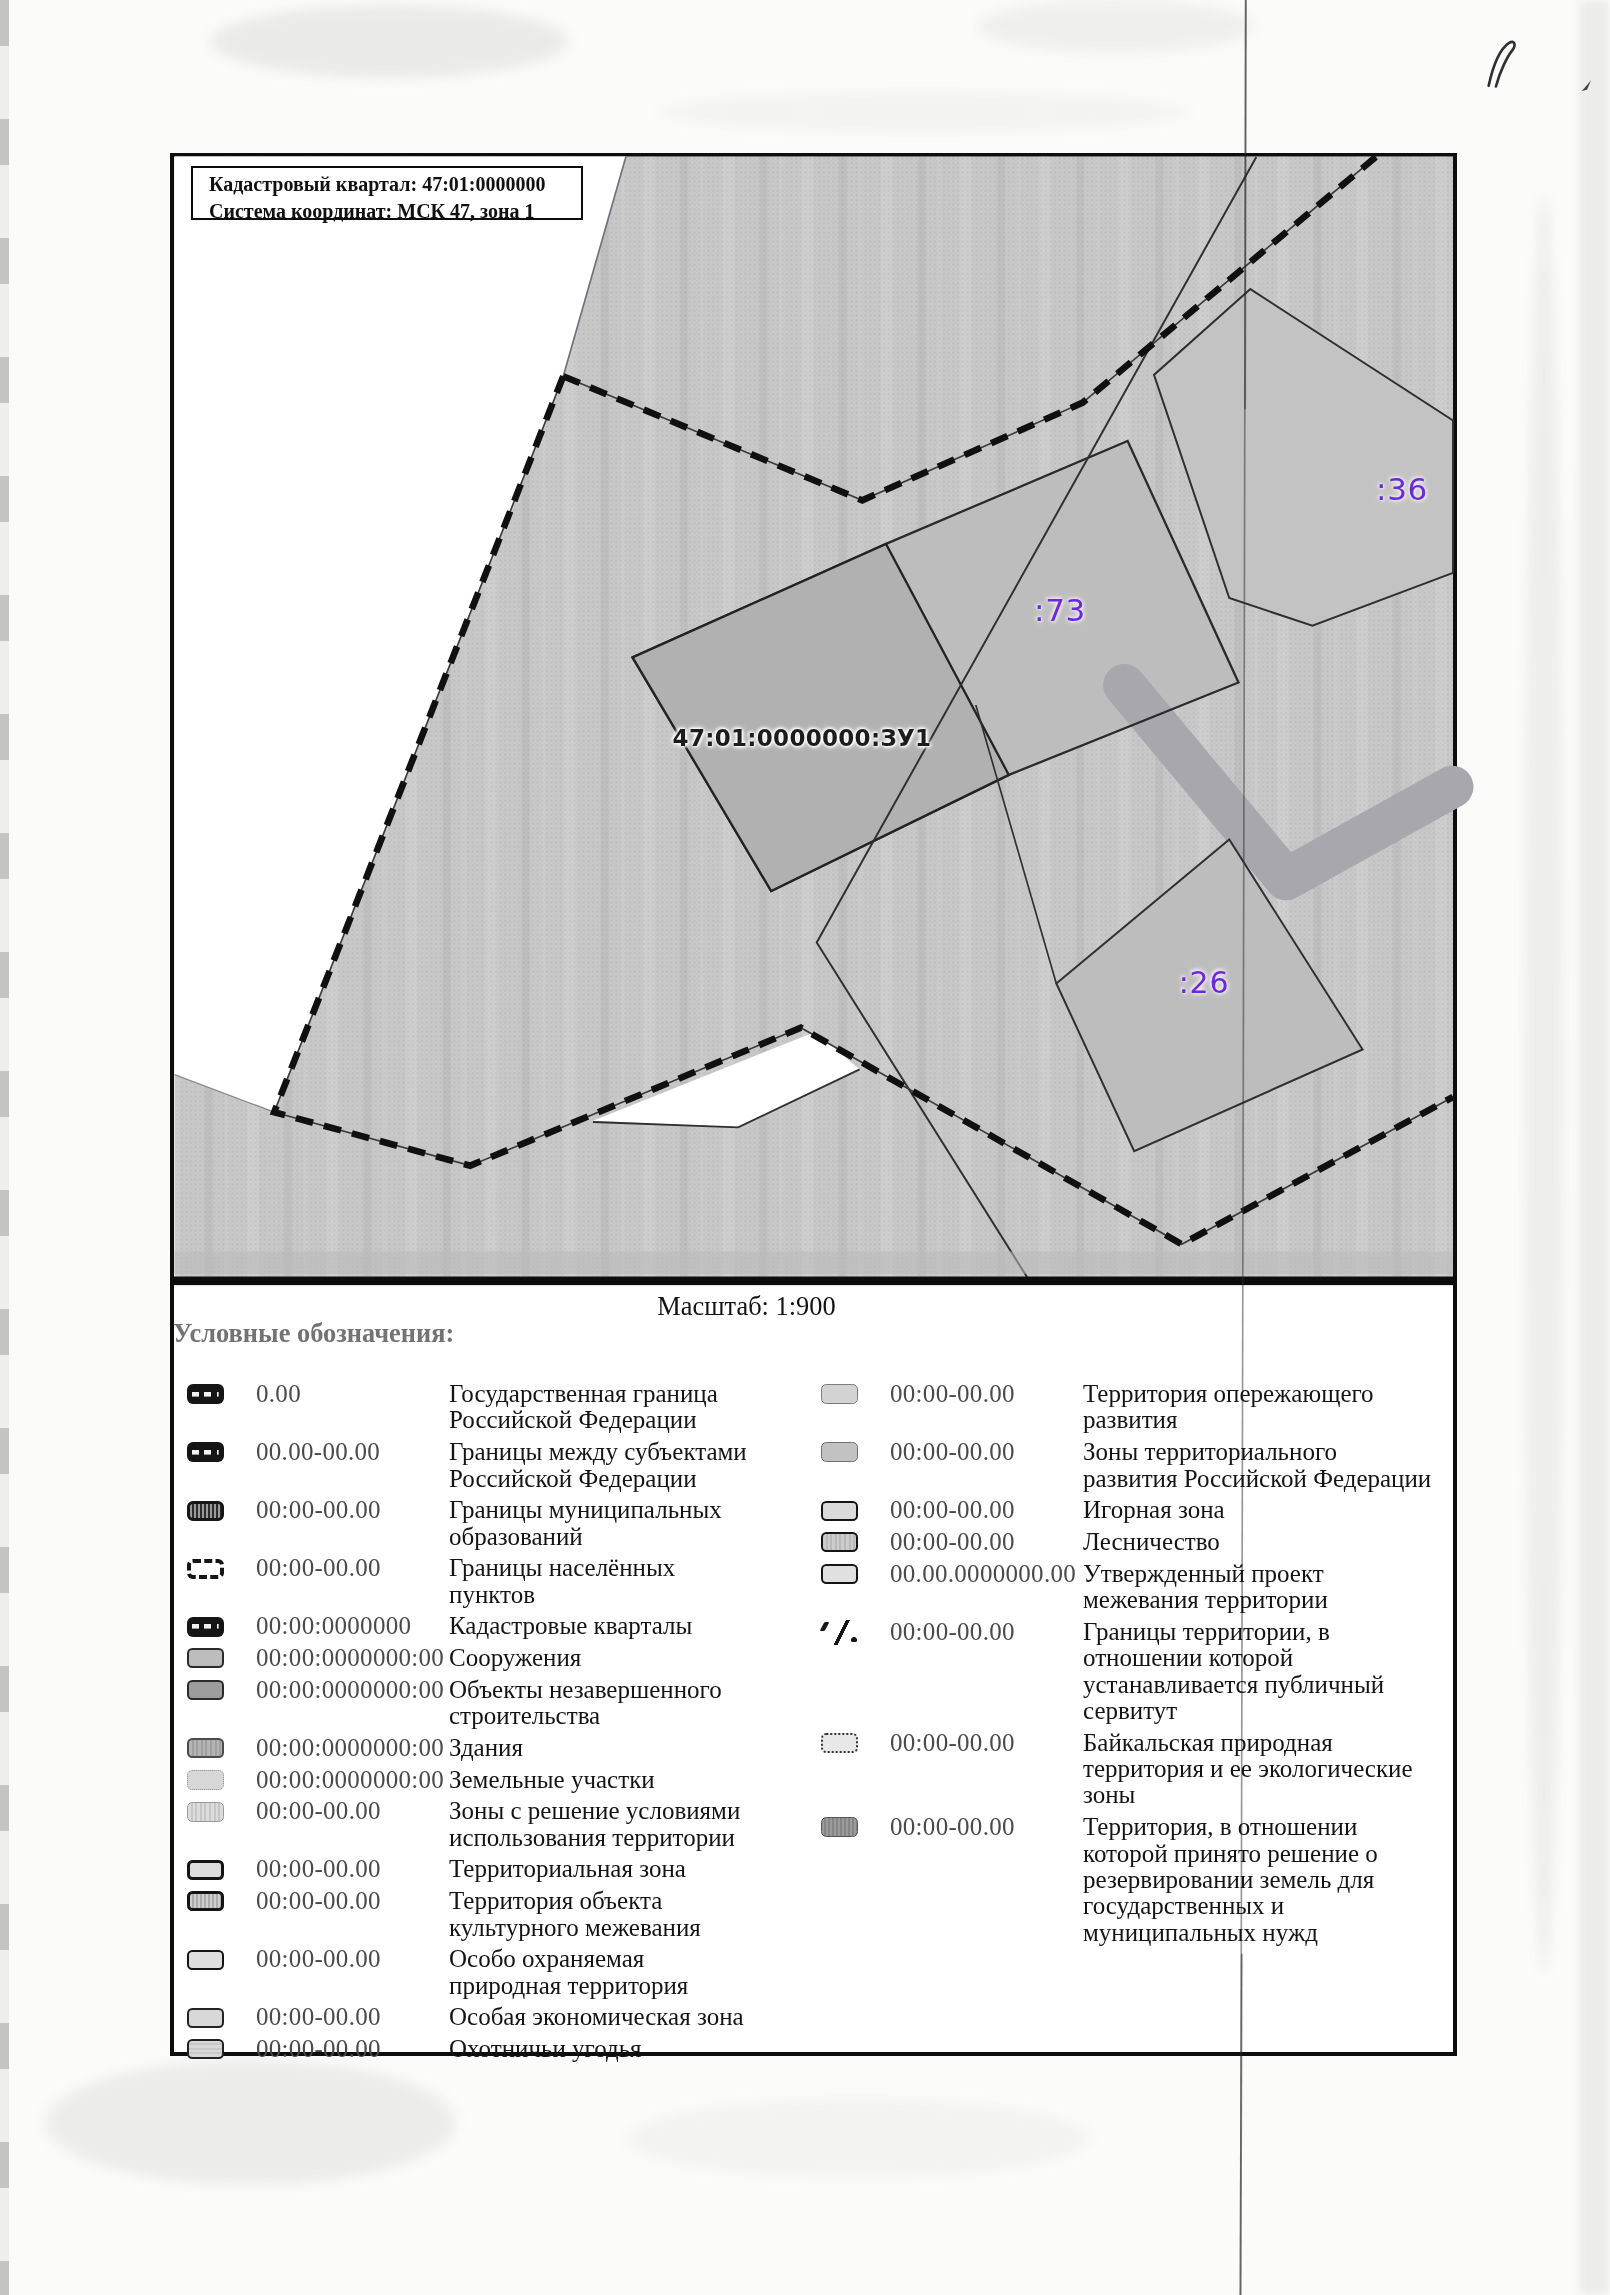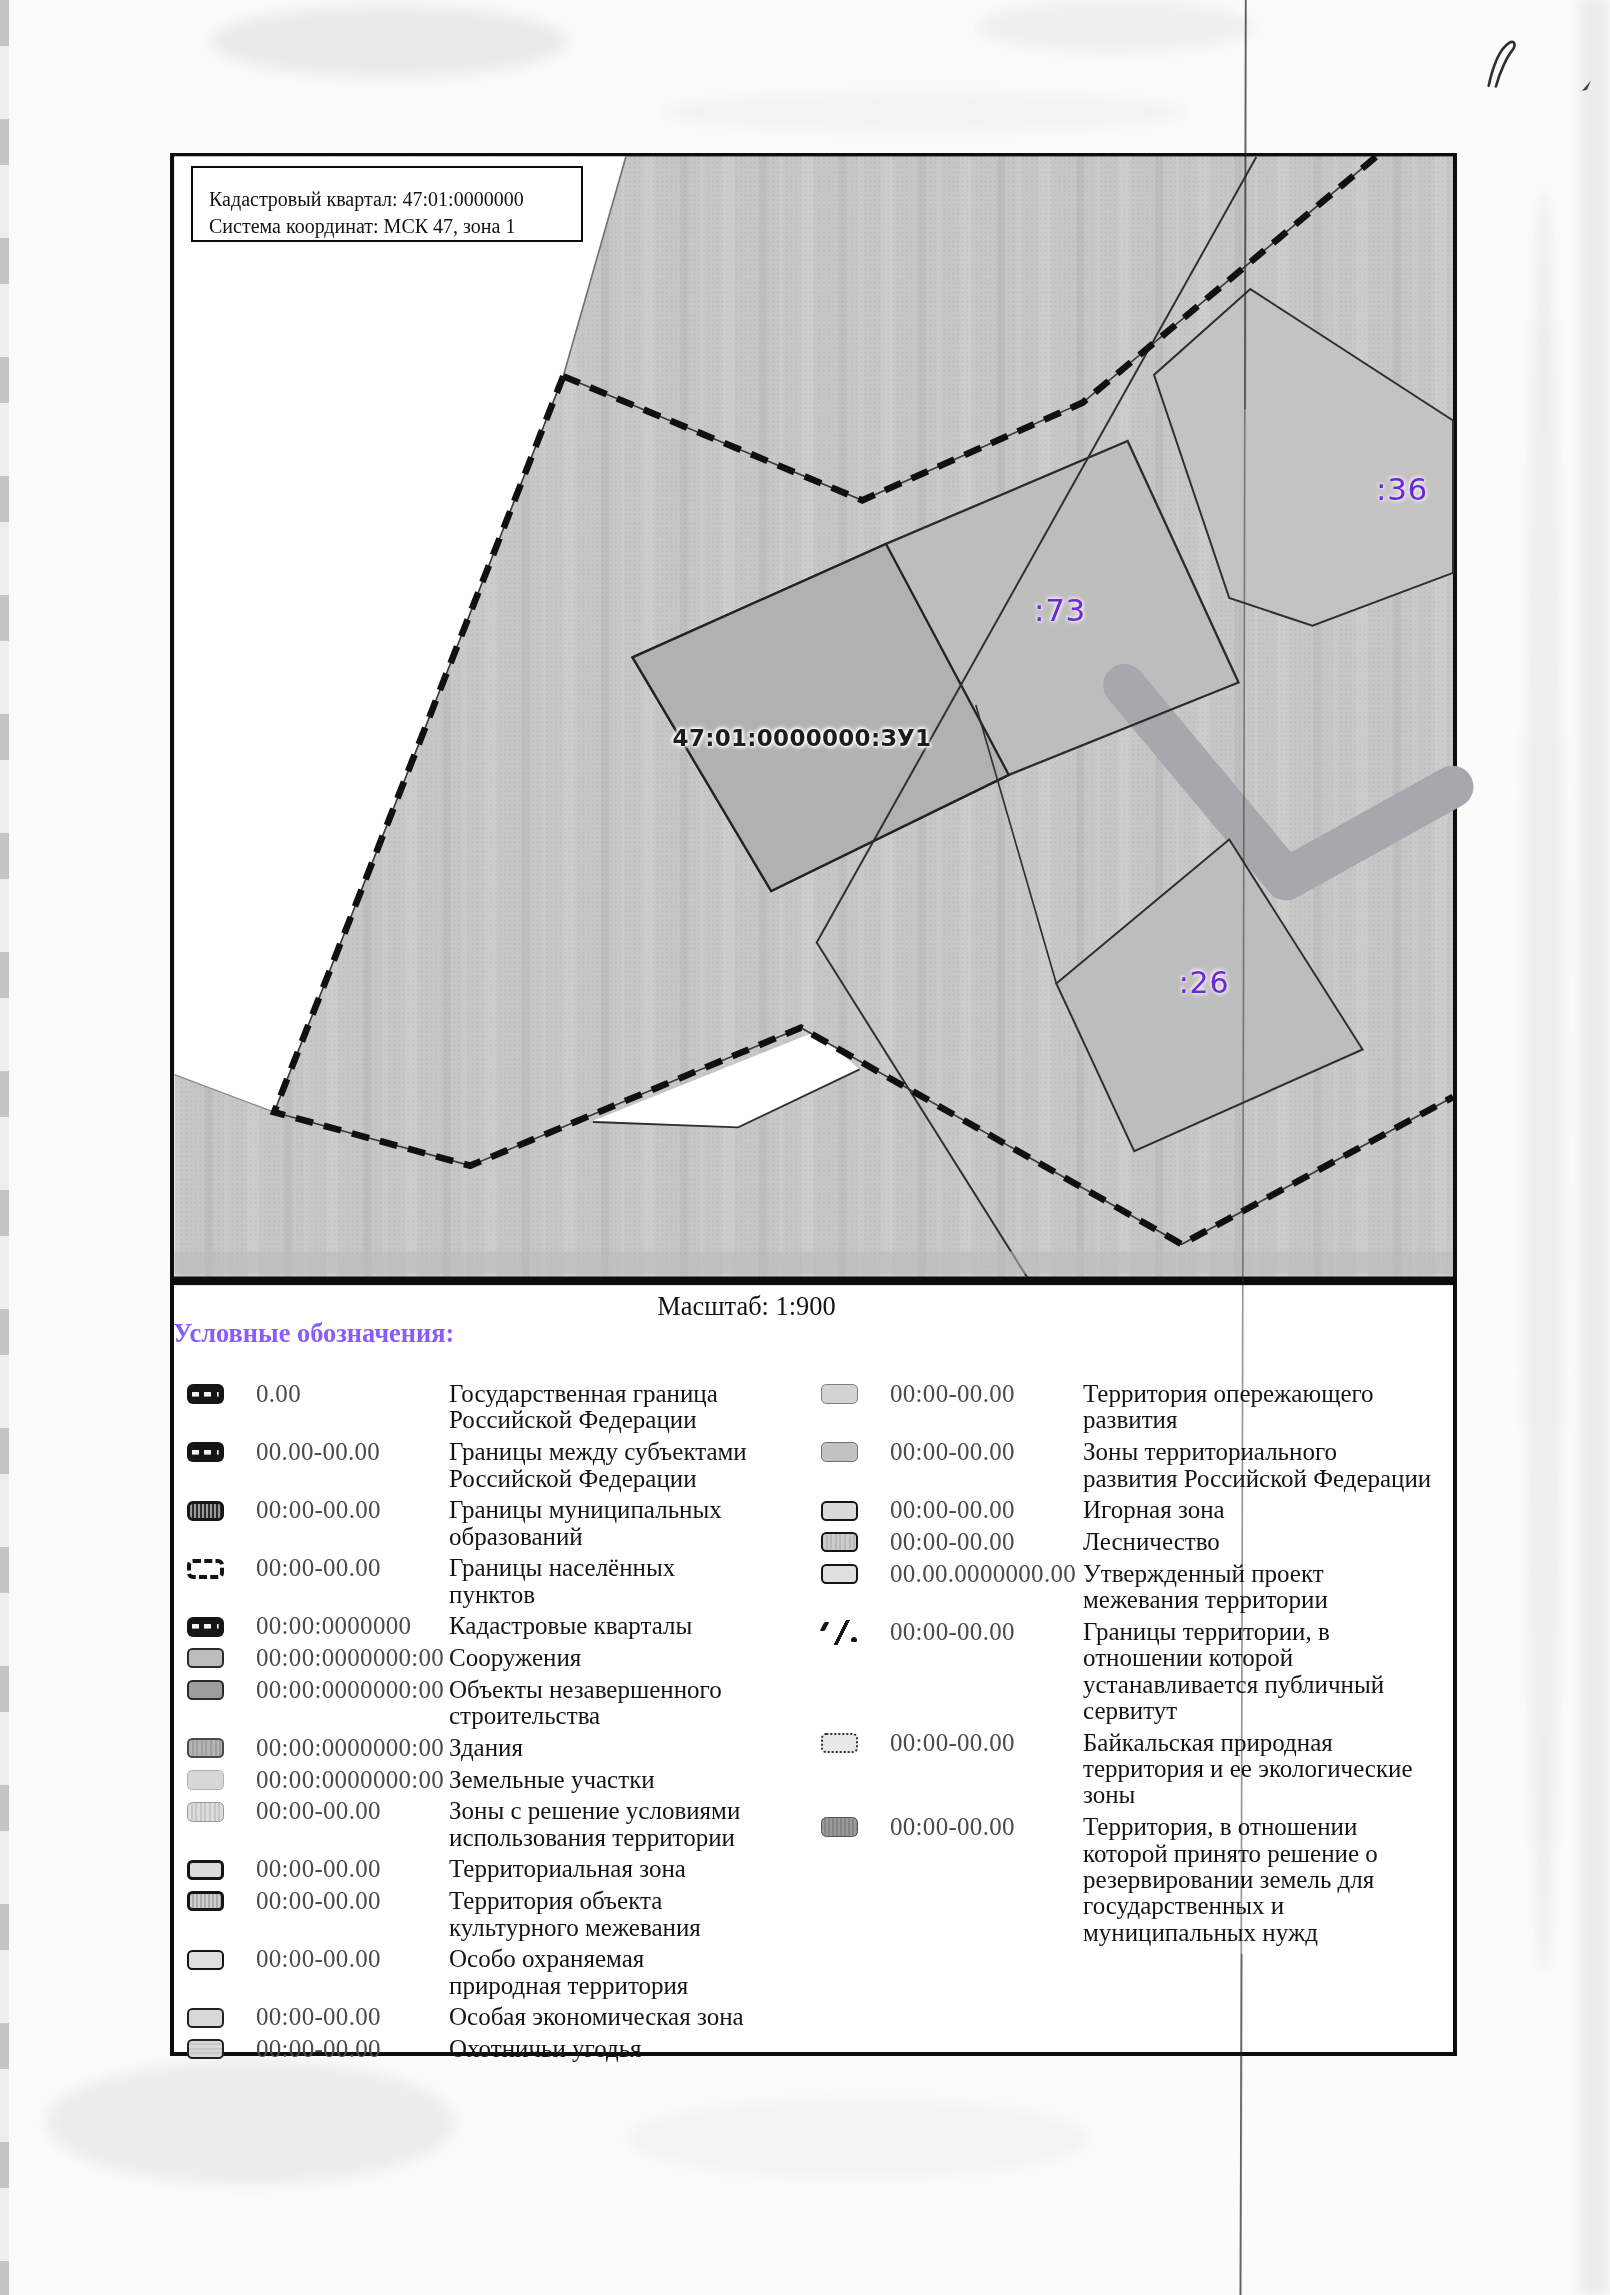--- a/index.html
+++ b/index.html
@@ -13,38 +13,38 @@
          background:repeating-linear-gradient(180deg, rgba(0,0,0,.22) 0 46px, rgba(0,0,0,.05) 46px 119px);}
   .streakR{position:absolute;left:1579px;top:0;width:30px;height:2295px;filter:blur(4px);background:rgba(70,70,70,.08);}
 
   
   .page{position:absolute;left:170px;top:153px;width:1287px;height:1903px;box-sizing:border-box;
         border:4px solid #0d0d0d;background:#ffffff;}
 
   svg.mapsvg{position:absolute;left:0;top:0;width:1611px;height:2295px;}
 
   
-  .header-box{position:absolute;left:191px;top:166px;width:392px;height:76px;box-sizing:border-box;
-              border:2.6px solid #0c0c0c;background:#fff;padding:18px 4px 0 16px;
-              font-weight:normal;font-size:20px;line-height:1.35;color:#111;}
+  .header-box{position:absolute;left:191px;top:166px;width:392px;height:54px;box-sizing:border-box;
+              border:2.6px solid #0c0c0c;background:#fff;padding:3px 4px 0 16px;
+              font-weight:bold;font-size:20px;line-height:1.35;color:#111;}
 
   
   .map-label{position:absolute;transform:translate(-50%,-50%);font-family:"DejaVu Sans",sans-serif;
              color:#6d28d9;letter-spacing:0.7px;white-space:nowrap;
              text-shadow:0 0 4px #e9e9e9,0 0 6.6px #e9e9e9,1.3px 1.3px 2.6px #e5e5e5,-1.3px -1.3px 2.6px #e5e5e5;}
   .lbl-zu1{left:802px;top:738px;font-size:23px;font-weight:bold;color:#1b1c1e;letter-spacing:0.3px;
            text-shadow:0 0 3.3px #fff,0 0 6px #fff,1.3px 1.3px 3.3px #fff,-1.3px -1.3px 3.3px #fff;}
   .lbl-73{left:1060px;top:610px;font-size:31px;}
   .lbl-36{left:1402px;top:489px;font-size:31px;}
   .lbl-26{left:1204px;top:982px;font-size:30px;}
 
   
   .scale{position:absolute;left:170px;top:1291px;width:1153px;text-align:center;
          font-size:26.4px;color:#121212;}
-  .legend-title{position:absolute;left:173px;top:1318px;font-size:26.4px;font-weight:600;color:#8b5cf6;}
+  .legend-title{position:absolute;left:173px;top:1318px;font-size:26.4px;font-weight:600;color:#737373;}
 
   
   .col{position:absolute;top:1381px;}
   .colL{left:187px;width:572px;}
   .colR{left:821px;width:614px;}
   .lrow{display:grid;grid-template-columns:69px 193px 1fr;margin-bottom:5.3px;align-items:start;
         font-size:25px;line-height:26.4px;color:#141414;}
   .code{color:#4a4a4a;letter-spacing:0.3px;}
   .colL .lab{max-width:310px;}
   .colR .lab{max-width:353px;}

